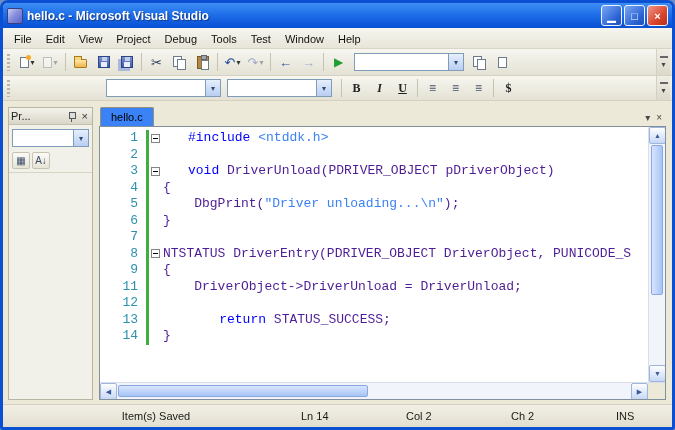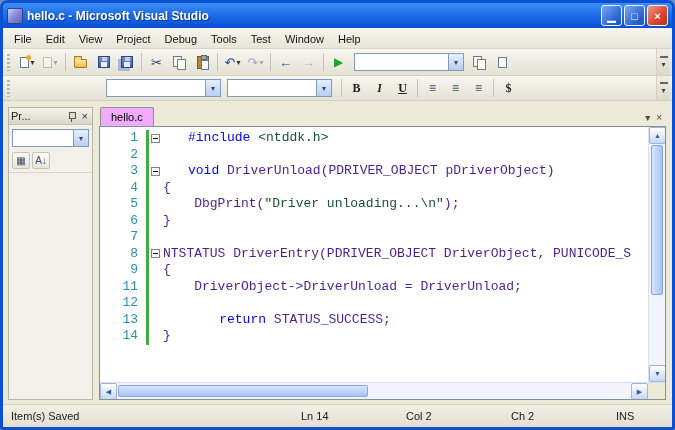--- a/index.html
+++ b/index.html
@@ -70,48 +70,48 @@
   .pin::after{content:"";position:absolute;left:4px;top:8px;width:1px;height:3px;background:#555;}
   .pane-x{font-size:11px;color:#333;padding:0 2px;}
   .pane-combo{margin:4px 3px 2px 3px;height:18px;}
   .pane-tools{display:flex;gap:2px;padding:3px;border-bottom:1px solid #d8d5c5;}
   .mini-btn{width:18px;height:17px;display:flex;align-items:center;justify-content:center;font-size:10px;color:#3a4a68;
     border:1px solid #c6c3b2;border-radius:2px;background:linear-gradient(#fbfaf6,#e7e4d7);}
   .pane-body{flex:1;background:#f1f0e9;}
   
   .egroup{position:absolute;left:96px;top:6px;right:6px;bottom:4px;display:flex;flex-direction:column;}
   .tabstrip{height:19px;display:flex;align-items:flex-end;}
-  .tab{height:19px;padding:0 10px;background:#f0abfc;border:1px solid #90917e;border-bottom:none;border-radius:2px 2px 0 0;
+  .tab{height:19px;padding:0 10px;background:#3b82f6;border:1px solid #90917e;border-bottom:none;border-radius:2px 2px 0 0;
     font-size:11px;display:flex;align-items:center;color:#000;margin-left:1px;}
   .tabstrip-right{margin-left:auto;display:flex;align-items:center;gap:6px;padding:0 4px 3px 0;color:#4a4a44;}
   .ts-ico{font-size:10px;line-height:1;}
   .editor{flex:1;background:#fff;border:1px solid #828f9c;display:flex;flex-direction:column;overflow:hidden;position:relative;}
   .ed-main{flex:1;display:flex;overflow:hidden;}
   .lines{flex:1;overflow:hidden;padding-top:3px;}
   .eline{display:flex;height:16.5px;font-family:"Liberation Mono","DejaVu Sans Mono",monospace;font-size:13px;line-height:16.5px;}
   .ln{width:46px;text-align:right;padding-right:8px;color:#2b91af;flex:0 0 auto;}
   .chg{width:3px;background:#3fae3f;flex:0 0 auto;}
   .fold{width:14px;flex:0 0 auto;position:relative;}
   .foldbox{position:absolute;left:2px;top:3.5px;width:9px;height:9px;border:1px solid #848484;background:#fff;}
   .foldbox::after{content:"";position:absolute;left:1px;right:1px;top:3px;border-top:1px solid #000;}
   .code{flex:1;white-space:pre;overflow:hidden;color:#000;}
-  .code .k{color:#0000ff;margin-left:25px;} .code .s{color:#14532d;} .code .p{color:#4c1d95;}
+  .code .k{color:#0000ff;margin-left:25px;} .code .s{color:#3b82f6;} .code .p{color:#4c1d95;}
   
   .vscroll{width:17px;flex:0 0 auto;background:#f1f4fb;border-left:1px solid #d9dfe9;display:flex;flex-direction:column;}
   .hscroll{height:17px;flex:0 0 auto;background:#f1f4fb;border-top:1px solid #d9dfe9;display:flex;}
   .sb-btn{flex:0 0 auto;width:17px;height:17px;background:linear-gradient(#fdfefe,#c7d8f6);border:1px solid #9fb5dd;border-radius:2px;
     color:#3b5a9b;font-size:7px;display:flex;align-items:center;justify-content:center;}
   .vthumb{margin:1px 2px;height:150px;background:linear-gradient(90deg,#d8e5ff,#a8c4f5);border:1px solid #89a8e0;border-radius:2px;}
   .hthumb{margin:2px 1px;width:250px;background:linear-gradient(180deg,#d8e5ff,#a8c4f5);border:1px solid #89a8e0;border-radius:2px;}
   .sb-track{flex:1;}
   .corner{width:17px;height:17px;background:#ece9d8;flex:0 0 auto;}
   
   .statusbar{height:23px;background:linear-gradient(#f2f0e6,#e2dfd0);display:flex;align-items:center;
     font-size:11px;color:#1a1a1a;padding:0 8px;flex:0 0 auto;border-top:1px solid #d4d1c0;}
-  .sb-msg{flex:1;}
+  .sb-msg{flex:1;text-align:center;}
   .sb-cell{width:105px;} .sb-cell.ins{width:48px;}
 </style>
 </head>
 <body>
 
 <div class="window">
 
   <div class="titlebar">
     <div class="vsicon"></div>
     <div class="title-text">hello.c - Microsoft Visual Studio</div>

